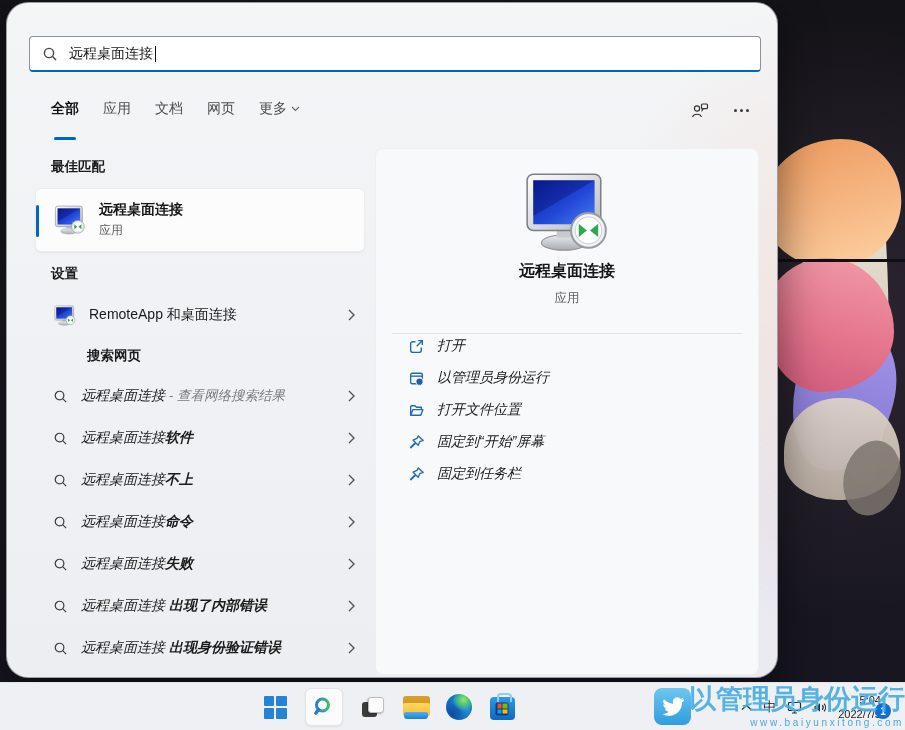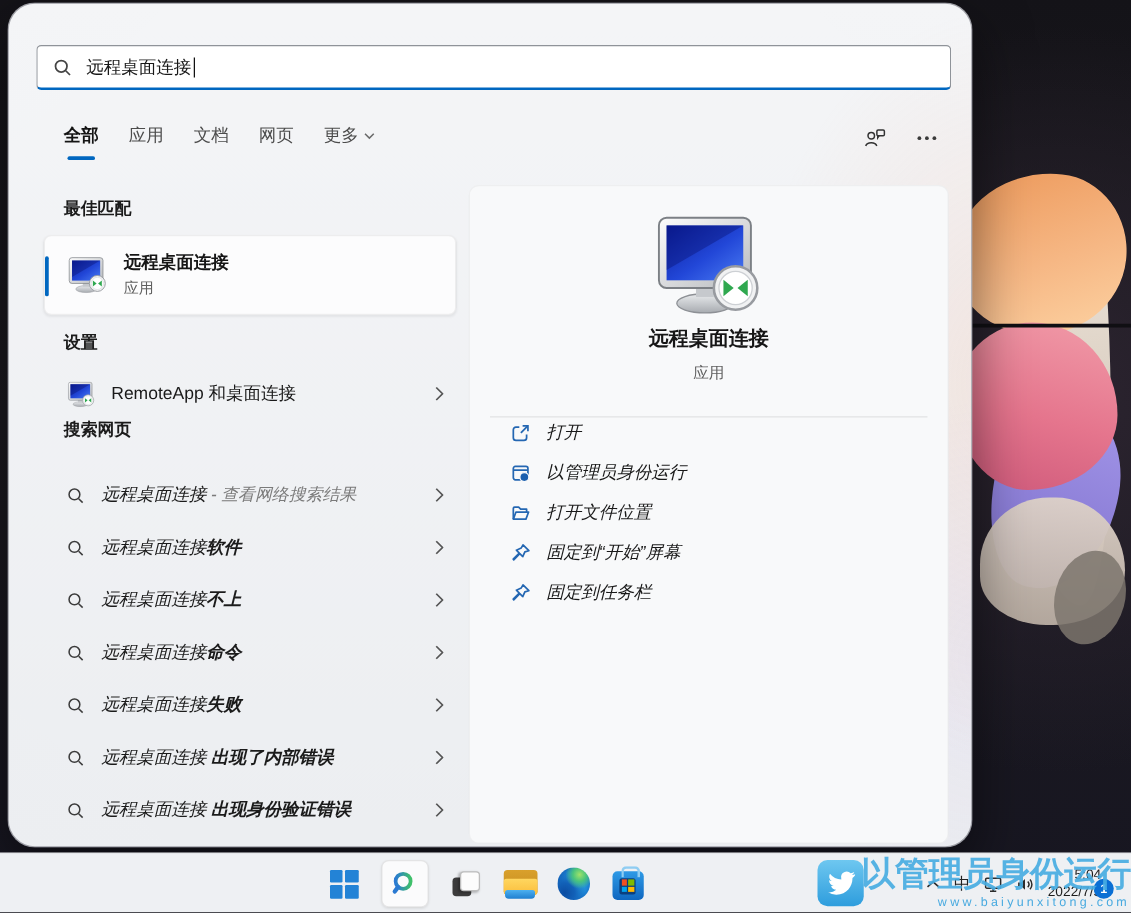--- a/index.html
+++ b/index.html
@@ -39,30 +39,30 @@
                 radial-gradient(260px 300px at 102% 78%, rgba(190,160,220,.12), transparent 70%); }
 
   .search-box { position:absolute; left:22px; top:33px; width:732px; height:36px; background:#fff;
     border:1px solid #8f9399; border-bottom:2px solid #0067c0; border-radius:4px;
     display:flex; align-items:center; padding:0 12px; z-index:3; }
   .search-box .sicon { display:flex; margin-right:11px; }
   .search-value { font-size:14px; color:#191919; }
   .caret { display:inline-block; width:1px; height:16px; background:#111; margin-left:2px; vertical-align:-3px; }
 
   .tabs { position:absolute; left:44px; top:97px; display:flex; gap:24px; z-index:3; }
-  .tab { font-size:14px; color:#4c4c4c; padding-bottom:10px; position:relative; cursor:default; display:flex; align-items:center; gap:4px; }
+  .tab { font-size:14px; color:#4c4c4c; padding-bottom:22px; position:relative; cursor:default; display:flex; align-items:center; gap:4px; }
   .tab.active { color:#141414; font-weight:700; }
   .tab.active::after { content:''; position:absolute; left:50%; transform:translateX(-50%); bottom:0;
     width:22px; height:3px; border-radius:3px; background:#0067c0; }
   .top-icons { position:absolute; top:98px; right:28px; display:flex; gap:24px; align-items:center; z-index:3; }
   .dots { display:flex; gap:3px; }
   .dots i { width:3px; height:3px; border-radius:50%; background:#3a3a3a; }
 
   .sec-header { position:absolute; left:44px; font-size:13.5px; font-weight:700; color:#1b1b1b; z-index:3; }
-  .h-best { top:155px; } .h-set { top:262px; } .h-web { top:332px; }
+  .h-best { top:155px; } .h-set { top:262px; } .h-web { top:344px;margin-left:36px; }
 
   .best-card { position:absolute; left:28px; top:185px; width:330px; height:64px; background:#fcfcfd;
     border:1px solid rgba(0,0,0,.06); border-radius:6px; box-shadow:0 1px 2px rgba(0,0,0,.06);
     display:flex; align-items:center; padding-left:17px; z-index:3; }
   .best-accent { position:absolute; left:0; top:16px; width:3px; height:32px; background:#0067c0; border-radius:2px; }
   .best-txt { margin-left:12px; }
   .best-title { font-size:14px; font-weight:700; color:#161616; }
   .best-sub { font-size:12px; color:#5f5f5f; margin-top:3px; }
 
   .set-row { position:absolute; left:28px; top:292px; width:330px; height:40px; display:flex; align-items:center;

